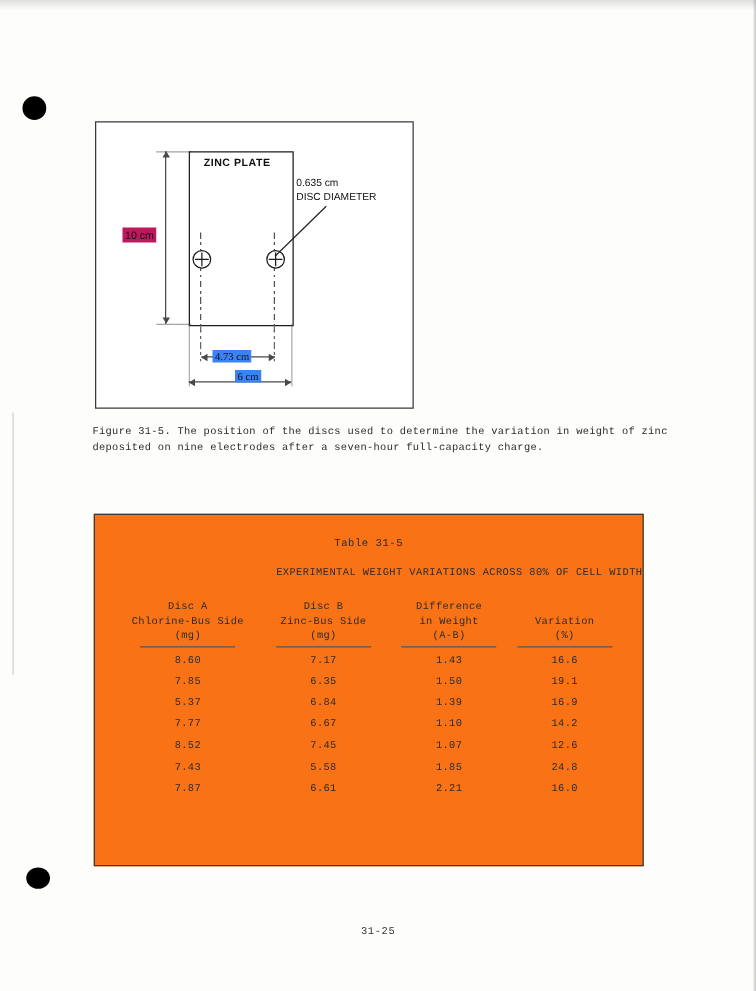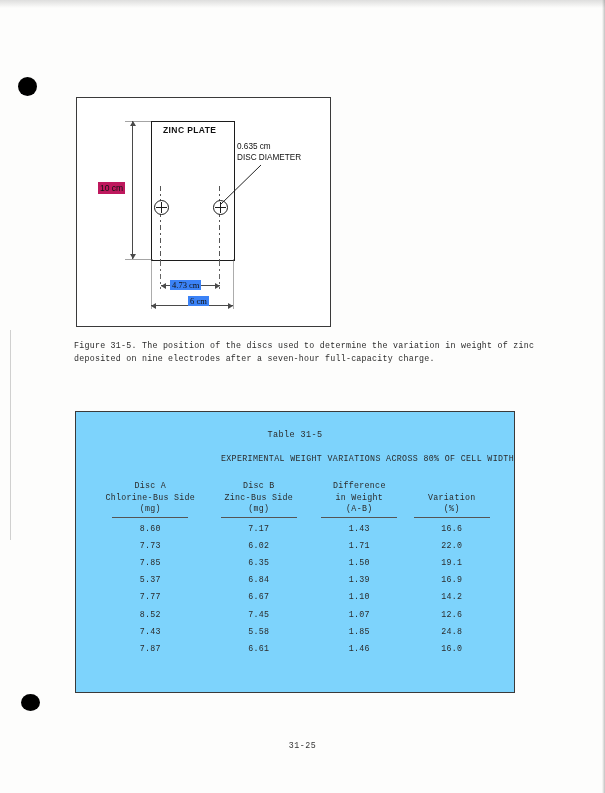--- a/index.html
+++ b/index.html
@@ -207,21 +207,21 @@
     letter-spacing: 0.25px;
     color: #2b2b2b;
   }
 
   
   .table-box {
     position: absolute;
     left: 75px; top: 411px;
     width: 438px; height: 280px;
     border: 1.4px solid #3a3a3a;
-    background: #7dd3fc;
+    background: #f97316;
   }
   .table-title {
     position: absolute;
     top: 18px; left: 0; width: 100%;
     text-align: center;
     font-size: 8.5px;
     letter-spacing: 0.4px;
   }
   .table-subtitle {
     position: absolute;
@@ -358,26 +358,20 @@
         </tr>
       </thead>
       <tbody id="table-body">
           <tr>
             <td class="col-a">8.60</td>
             <td class="col-b">7.17</td>
             <td class="col-d">1.43</td>
             <td class="col-v">16.6</td>
           </tr>
           <tr>
-            <td class="col-a">7.73</td>
-            <td class="col-b">6.02</td>
-            <td class="col-d">1.71</td>
-            <td class="col-v">22.0</td>
-          </tr>
-          <tr>
             <td class="col-a">7.85</td>
             <td class="col-b">6.35</td>
             <td class="col-d">1.50</td>
             <td class="col-v">19.1</td>
           </tr>
           <tr>
             <td class="col-a">5.37</td>
             <td class="col-b">6.84</td>
             <td class="col-d">1.39</td>
             <td class="col-v">16.9</td>
@@ -396,21 +390,21 @@
           </tr>
           <tr>
             <td class="col-a">7.43</td>
             <td class="col-b">5.58</td>
             <td class="col-d">1.85</td>
             <td class="col-v">24.8</td>
           </tr>
           <tr>
             <td class="col-a">7.87</td>
             <td class="col-b">6.61</td>
-            <td class="col-d">1.46</td>
+            <td class="col-d">2.21</td>
             <td class="col-v">16.0</td>
           </tr>
         </tbody>
     </table>
   </div>
 
   <div class="page-number">31-25</div>
 
 </div>
 

